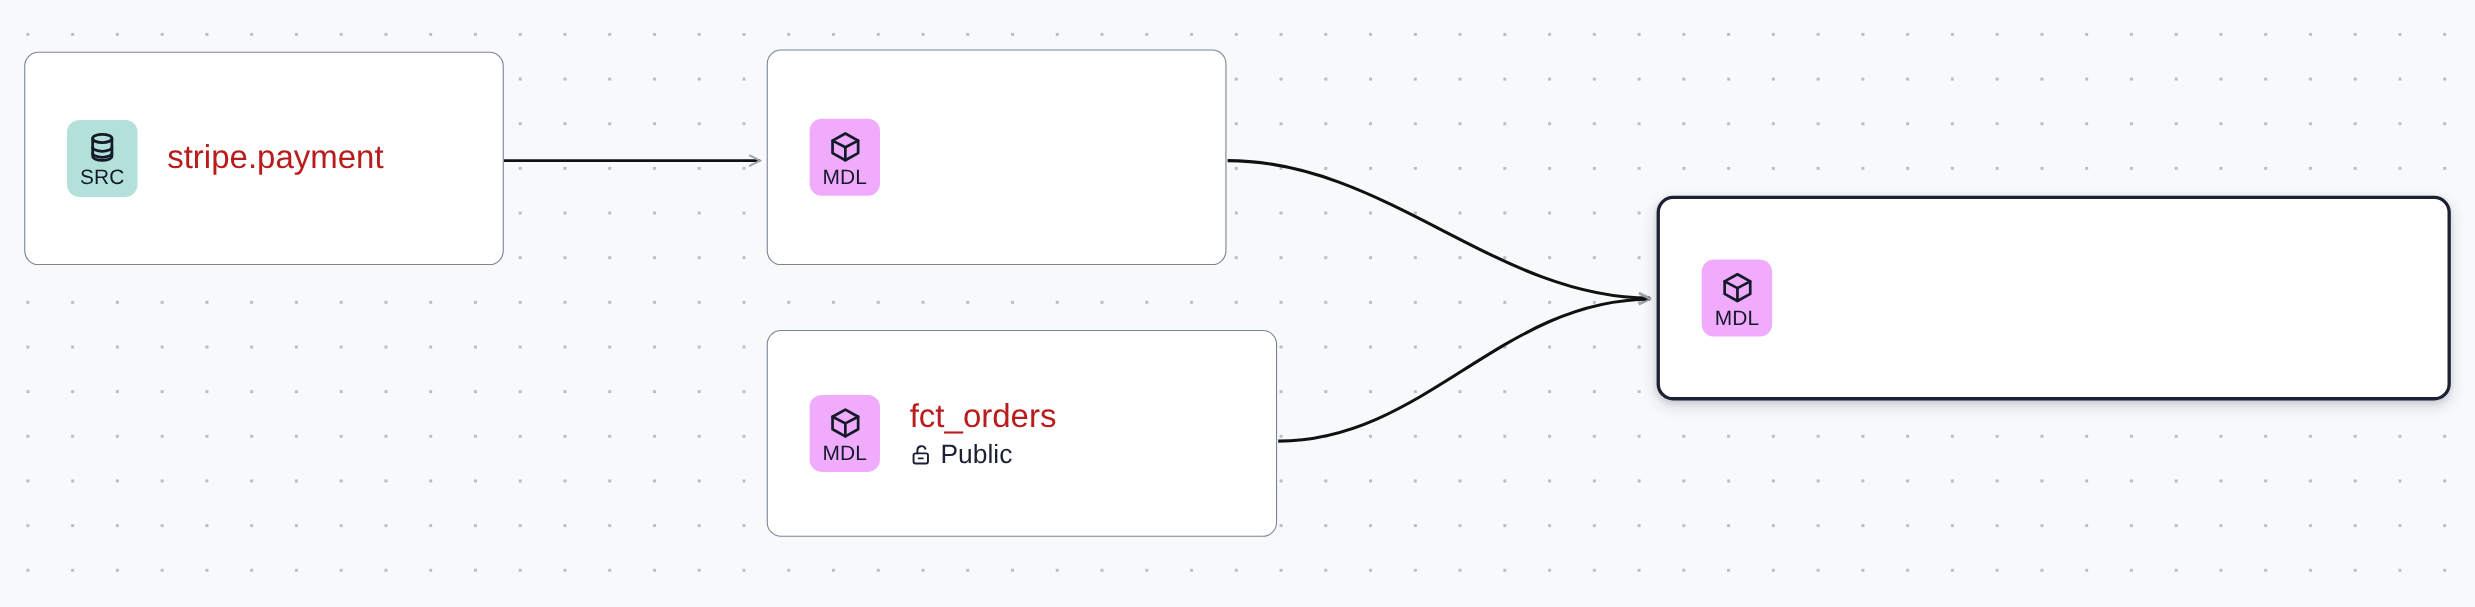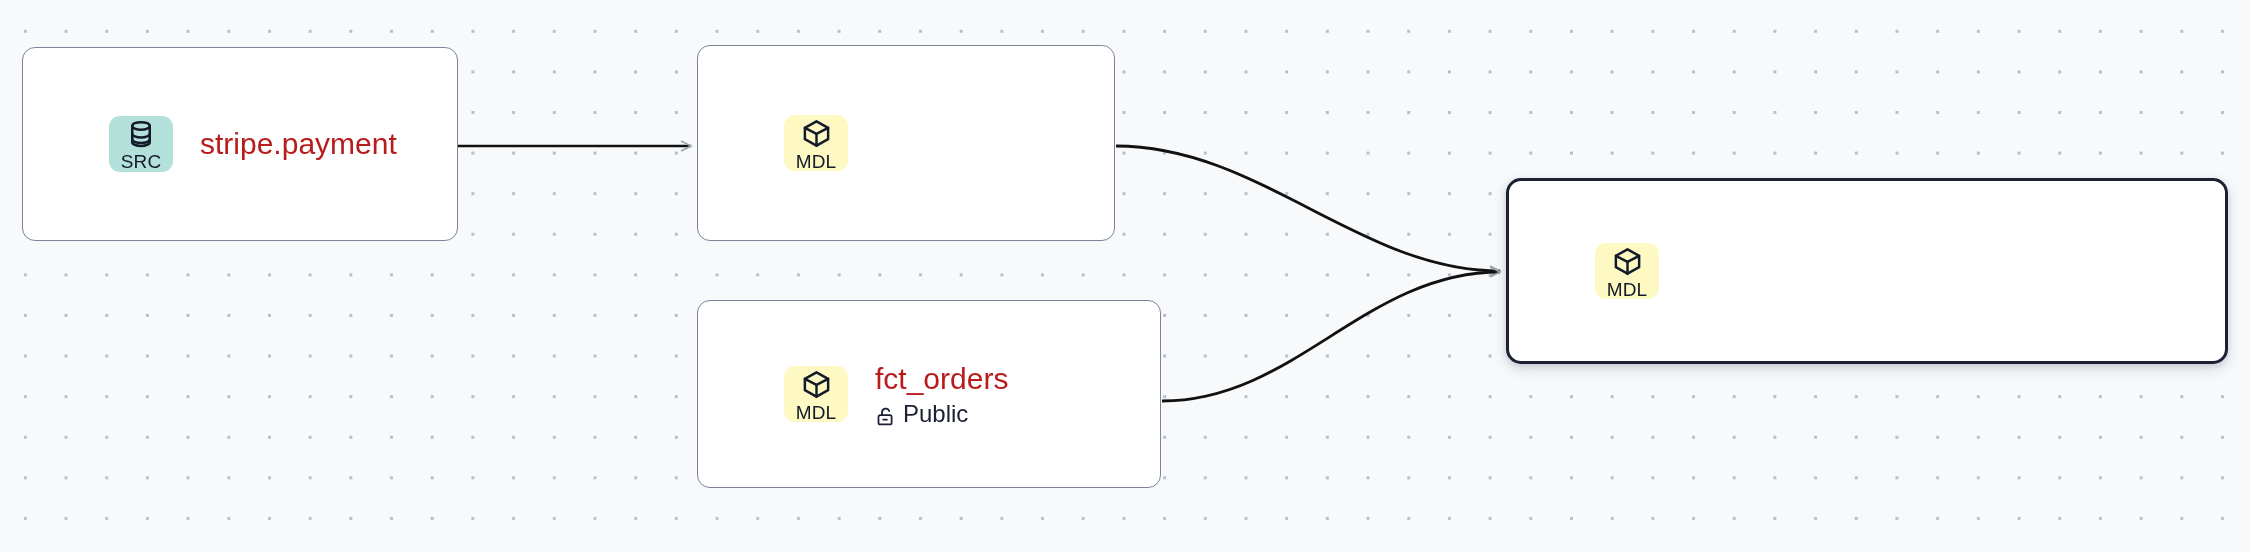--- a/index.html
+++ b/index.html
@@ -46,31 +46,30 @@
   }
 
   .node.selected {
     border: 3.2px solid #1b2133;
     border-radius: 15px;
     box-shadow: 0 5px 14px rgba(30, 38, 60, 0.16), 0 2px 5px rgba(30, 38, 60, 0.10);
   }
 
   .badge {
     width: 64px;
-    height: 56px;
+    height: 70px;
     border-radius: 11px;
     display: flex;
     flex-direction: column;
     align-items: center;
     justify-content: center;
     flex: 0 0 auto;
-    margin-left: 48px;
   }
   .badge.src { background: #b4e0da; }
-  .badge.mdl { background: #fef9c3; }
+  .badge.mdl { background: #f0abfc; }
 
   .badge svg {
     display: block;
     margin-top: 2px;
   }
 
   .badge-label {
     font-size: 19px;
     line-height: 19px;
     color: #131a2a;
@@ -87,21 +86,21 @@
 
   .node-title {
     font-size: 30px;
     line-height: 34px;
     color: #b91c1c;
     white-space: nowrap;
   }
 
   .node-sub {
     display: flex;
-    align-items: flex-end;
+    align-items: center;
     gap: 7px;
     margin-top: 4px;
     font-size: 24px;
     line-height: 27px;
     color: #1b2133;
   }
   .node-sub svg { display: block; flex: 0 0 auto; }
 </style>
 </head>
 <body>

